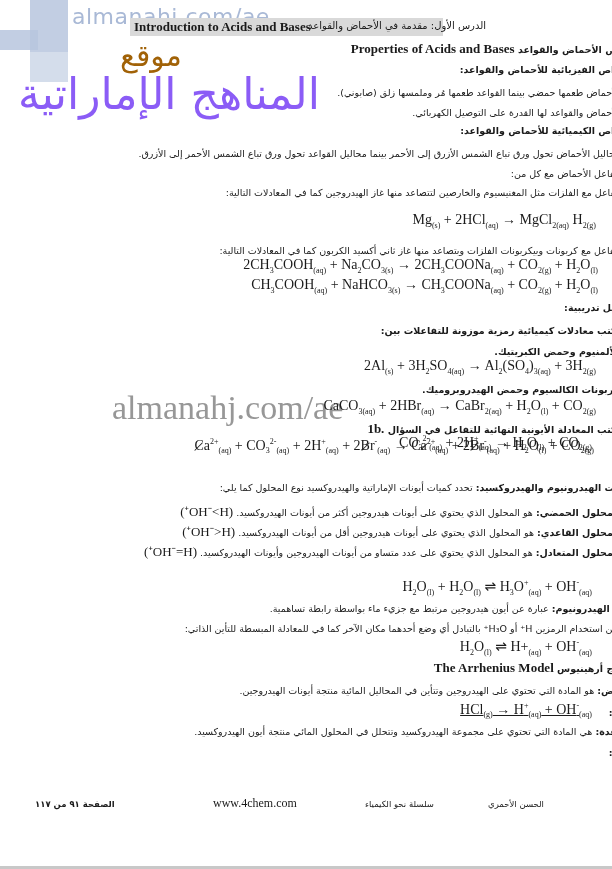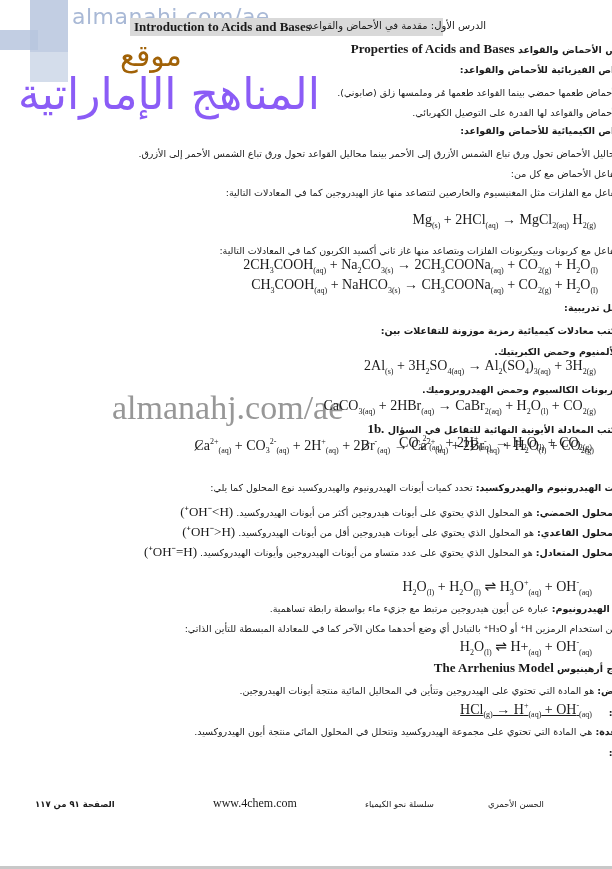--- a/index.html
+++ b/index.html
@@ -108,21 +108,21 @@
   <div class="line bold" style="top:421px;">
     <span class="num">2)</span>
     <span>اكتب المعادلة الأيونية النهائية للتفاعل في السؤال</span>
     <span class="en-b">1b.</span>
   </div>
   <div class="eq" style="right:62px; top:437px;"><span class="strike">C</span>a<sup>2+</sup><sub>(aq)</sub> + CO<sub>3</sub><sup>2-</sup><sub>(aq)</sub> + 2H<sup>+</sup><sub>(aq)</sub> + 2<span class="strike">B</span>r<sup>-</sup><sub>(aq)</sub> → C<span class="strike">a</span><sup>2+</sup><sub>(aq)</sub> + 2<span class="strike">B</span>r<sup>-</sup><sub>(aq)</sub> + H<sub>2</sub>O<sub>(l)</sub> + CO<sub>2(g)</sub></div>
   <div class="eq" style="right:64px; top:434px;">CO<sub>3</sub><sup>2-</sup><sub>(aq)</sub> + 2H<sup>+</sup><sub>(aq)</sub> → H<sub>2</sub>O<sub>(l)</sub> + CO<sub>2(g)</sub></div>
 
   <div class="line" style="top:482px;">
     <span class="bold">أيونات الهيدرونيوم والهيدروكسيد:</span>
-    <span>تحدد كميات أيونات الهيدرونيوم والهيدروكسيد نوع المحلول كما يلي:</span>
+    <span>تحدد كميات أيونات الإماراتية والهيدروكسيد نوع المحلول كما يلي:</span>
   </div>
   <div class="line" style="top:502px;">
     <span class="num bold">1)</span>
     <span class="bold">المحلول الحمضي:</span>
     <span>هو المحلول الذي يحتوي على أيونات هيدروجين أكثر من أيونات الهيدروكسيد.</span>
     <span class="num">(OH⁻&lt;H⁺)</span>
   </div>
   <div class="line" style="top:522px;">
     <span class="num bold">2)</span>
     <span class="bold">المحلول القاعدي:</span>

